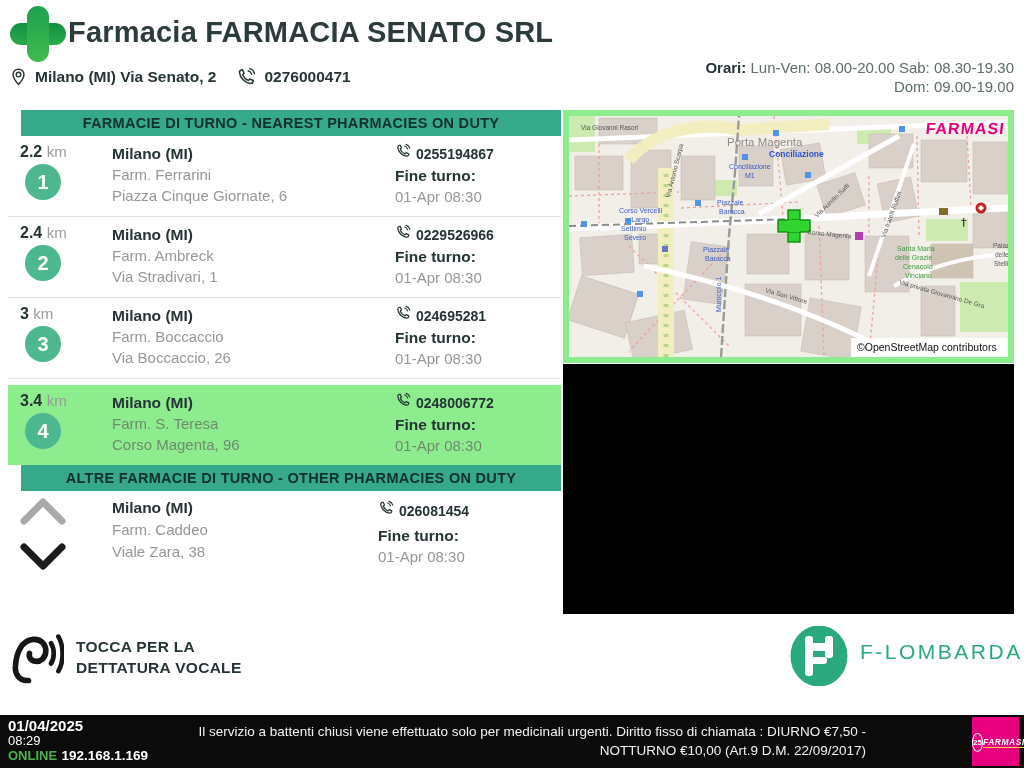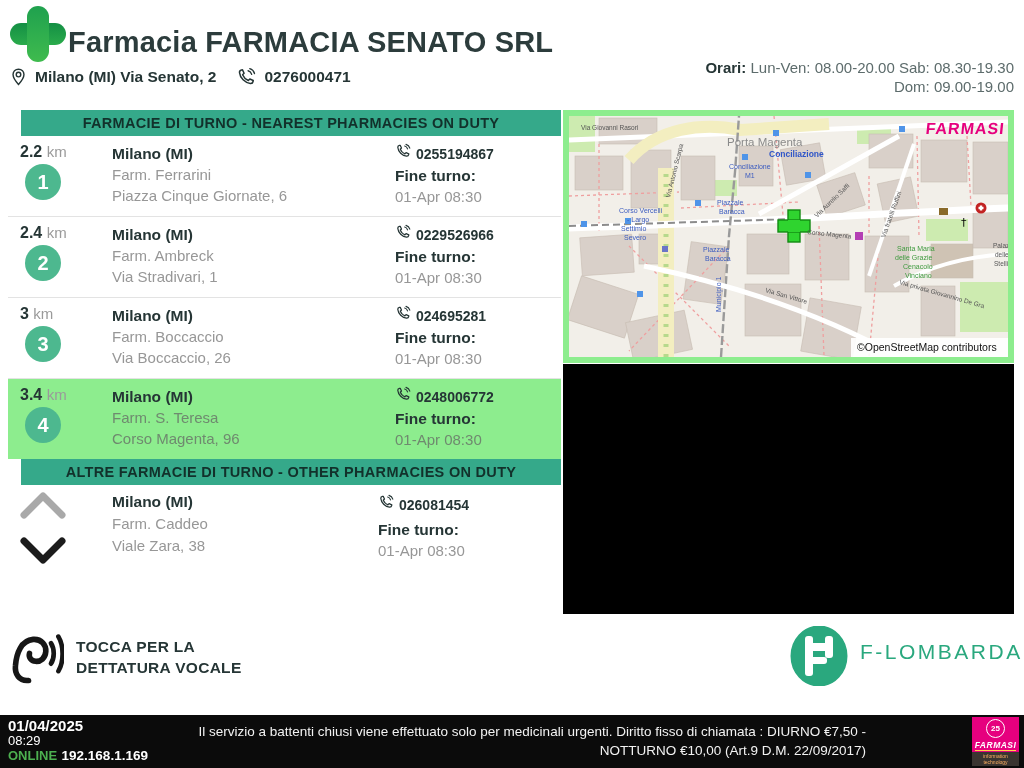--- a/index.html
+++ b/index.html
@@ -7,31 +7,31 @@
     width:1024px;height:768px;position:relative;overflow:hidden;
     background:#ffffff;font-family:"Liberation Sans",sans-serif;color:#2e3e3e;
   }
   .abs{position:absolute;}
   
   .logo-cross{left:10px;top:6px;width:56px;height:56px;}
   .logo-cross .v{position:absolute;left:17px;top:0;width:22px;height:56px;border-radius:11px;
     background:linear-gradient(#1fa14e,#3fbb4e);}
   .logo-cross .h{position:absolute;left:0;top:17px;width:56px;height:22px;border-radius:11px;
     background:linear-gradient(90deg,#16superb,#148f44);background:linear-gradient(#148f44,#2aab4b);}
-  .page-title{left:68px;top:16px;font-size:29px;font-weight:bold;color:#2c3c3c;letter-spacing:.2px;white-space:nowrap;margin-top:10px;}
+  .page-title{left:68px;top:16px;font-size:29px;font-weight:bold;color:#2c3c3c;letter-spacing:.2px;white-space:nowrap;}
   .addr-row{left:10px;top:67px;display:flex;align-items:center;gap:8px;font-size:15.5px;font-weight:bold;color:#253535;}
   .addr-row svg{display:block;}
   .hours{right:10px;top:58px;width:330px;text-align:right;font-size:15px;line-height:19px;color:#5d6c6c;}
   .hours b{color:#253535;}
   
   .list-col{left:8px;top:110px;width:553px;}
   .banner{height:26px;background:#35a98a;color:#12312b;font-size:14.5px;font-weight:bold;
     display:flex;align-items:center;justify-content:center;letter-spacing:.3px;margin-left:13px;}
   .ph-row{position:relative;height:80px;background:#fff;border-bottom:1px solid #e3e3e3;}
-  .ph-row.hl{background:#8ded8e;border-bottom:none;}
+  .ph-row.hl{background:#8ded8e;border-bottom:none;margin-top:6px;}
   .dist{position:absolute;left:12px;top:7px;white-space:nowrap;}
   .dist .n{font-size:16px;font-weight:bold;color:#253535;}
   .dist .u{font-size:15px;color:#9a9a9a;}
   .badge{position:absolute;left:17px;top:28px;width:36px;height:36px;border-radius:50%;
     background:#4db88f;color:#fff;font-size:20px;font-weight:bold;
     display:flex;align-items:center;justify-content:center;}
   .ph-row.hl .badge{background:#4db88f;}
   .info{position:absolute;left:104px;top:7px;line-height:21px;}
   .info .city{font-size:15.5px;font-weight:bold;color:#253535;}
   .info .sub{font-size:15px;color:#979797;}
@@ -63,21 +63,21 @@
   
   .footer{left:0;top:715px;width:1024px;height:53px;background:#0b0b0b;color:#fff;}
   .foot-left{position:absolute;left:8px;top:4px;line-height:14.5px;white-space:nowrap;}
   .foot-date{font-size:15px;font-weight:bold;}
   .foot-time{font-size:13px;}
   .foot-online{font-size:13px;font-weight:bold;color:#4db050;}
   .foot-ip{font-size:13.5px;font-weight:bold;color:#fff;}
   .foot-msg{position:absolute;left:160px;top:7px;width:706px;text-align:right;
     font-size:13.5px;line-height:19px;color:#f2f2f2;}
   .farmasi-box{position:absolute;left:972px;top:2px;width:47px;height:49px;background:#e6007e;
-    display:flex;flex-direction:column;align-items:center;}
+    display:flex;flex-direction:row;align-items:center;}
   .farmasi-box .c25{margin-top:2px;width:17px;height:17px;border:1px solid #fff;border-radius:50%;
     font-size:8px;font-weight:bold;color:#fff;display:flex;align-items:center;justify-content:center;}
   .farmasi-box .nm{font-size:8.5px;font-weight:bold;font-style:italic;color:#fff;letter-spacing:.5px;
     border-bottom:1px solid #ffd24d;margin-top:2px;}
   .farmasi-box .sub{margin-top:1px;width:100%;background:#3a3430;color:#ffb061;font-size:5px;
     text-align:center;padding:1px 0;}
   
   .ml-road{font-size:6.5px;fill:#555;font-family:"Liberation Sans",sans-serif;}
   .ml-blue{font-size:7px;fill:#3b5bbf;font-family:"Liberation Sans",sans-serif;}
   .ml-bblue{font-size:8.5px;font-weight:bold;fill:#2f55c8;font-family:"Liberation Sans",sans-serif;}

